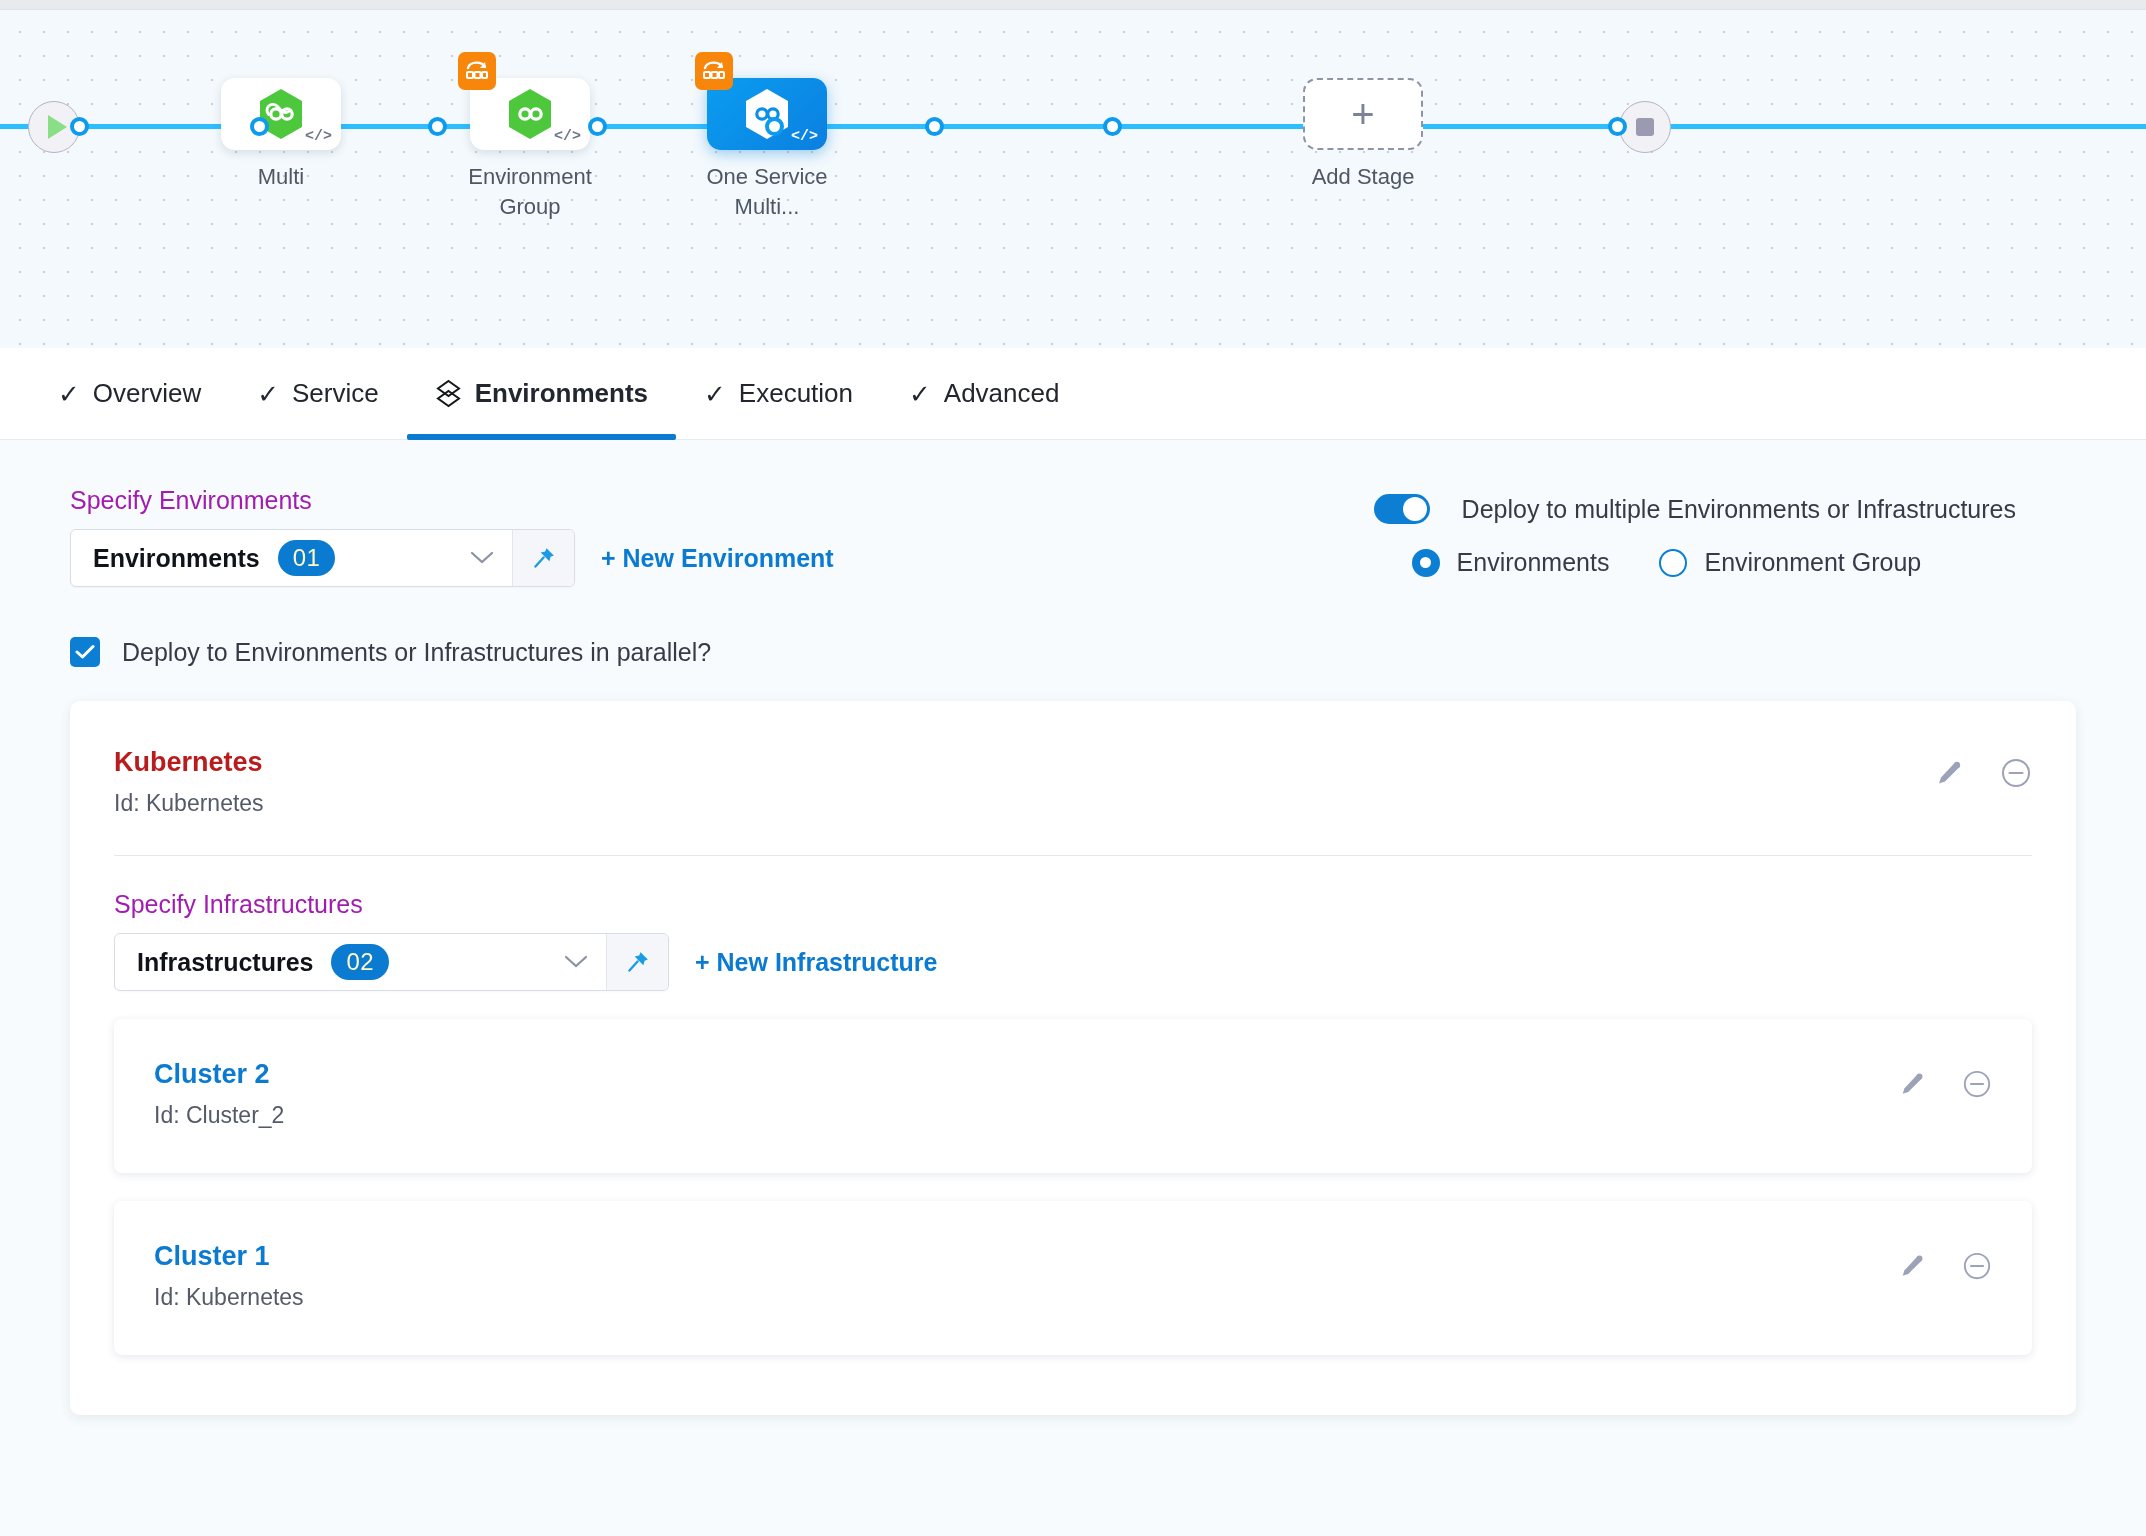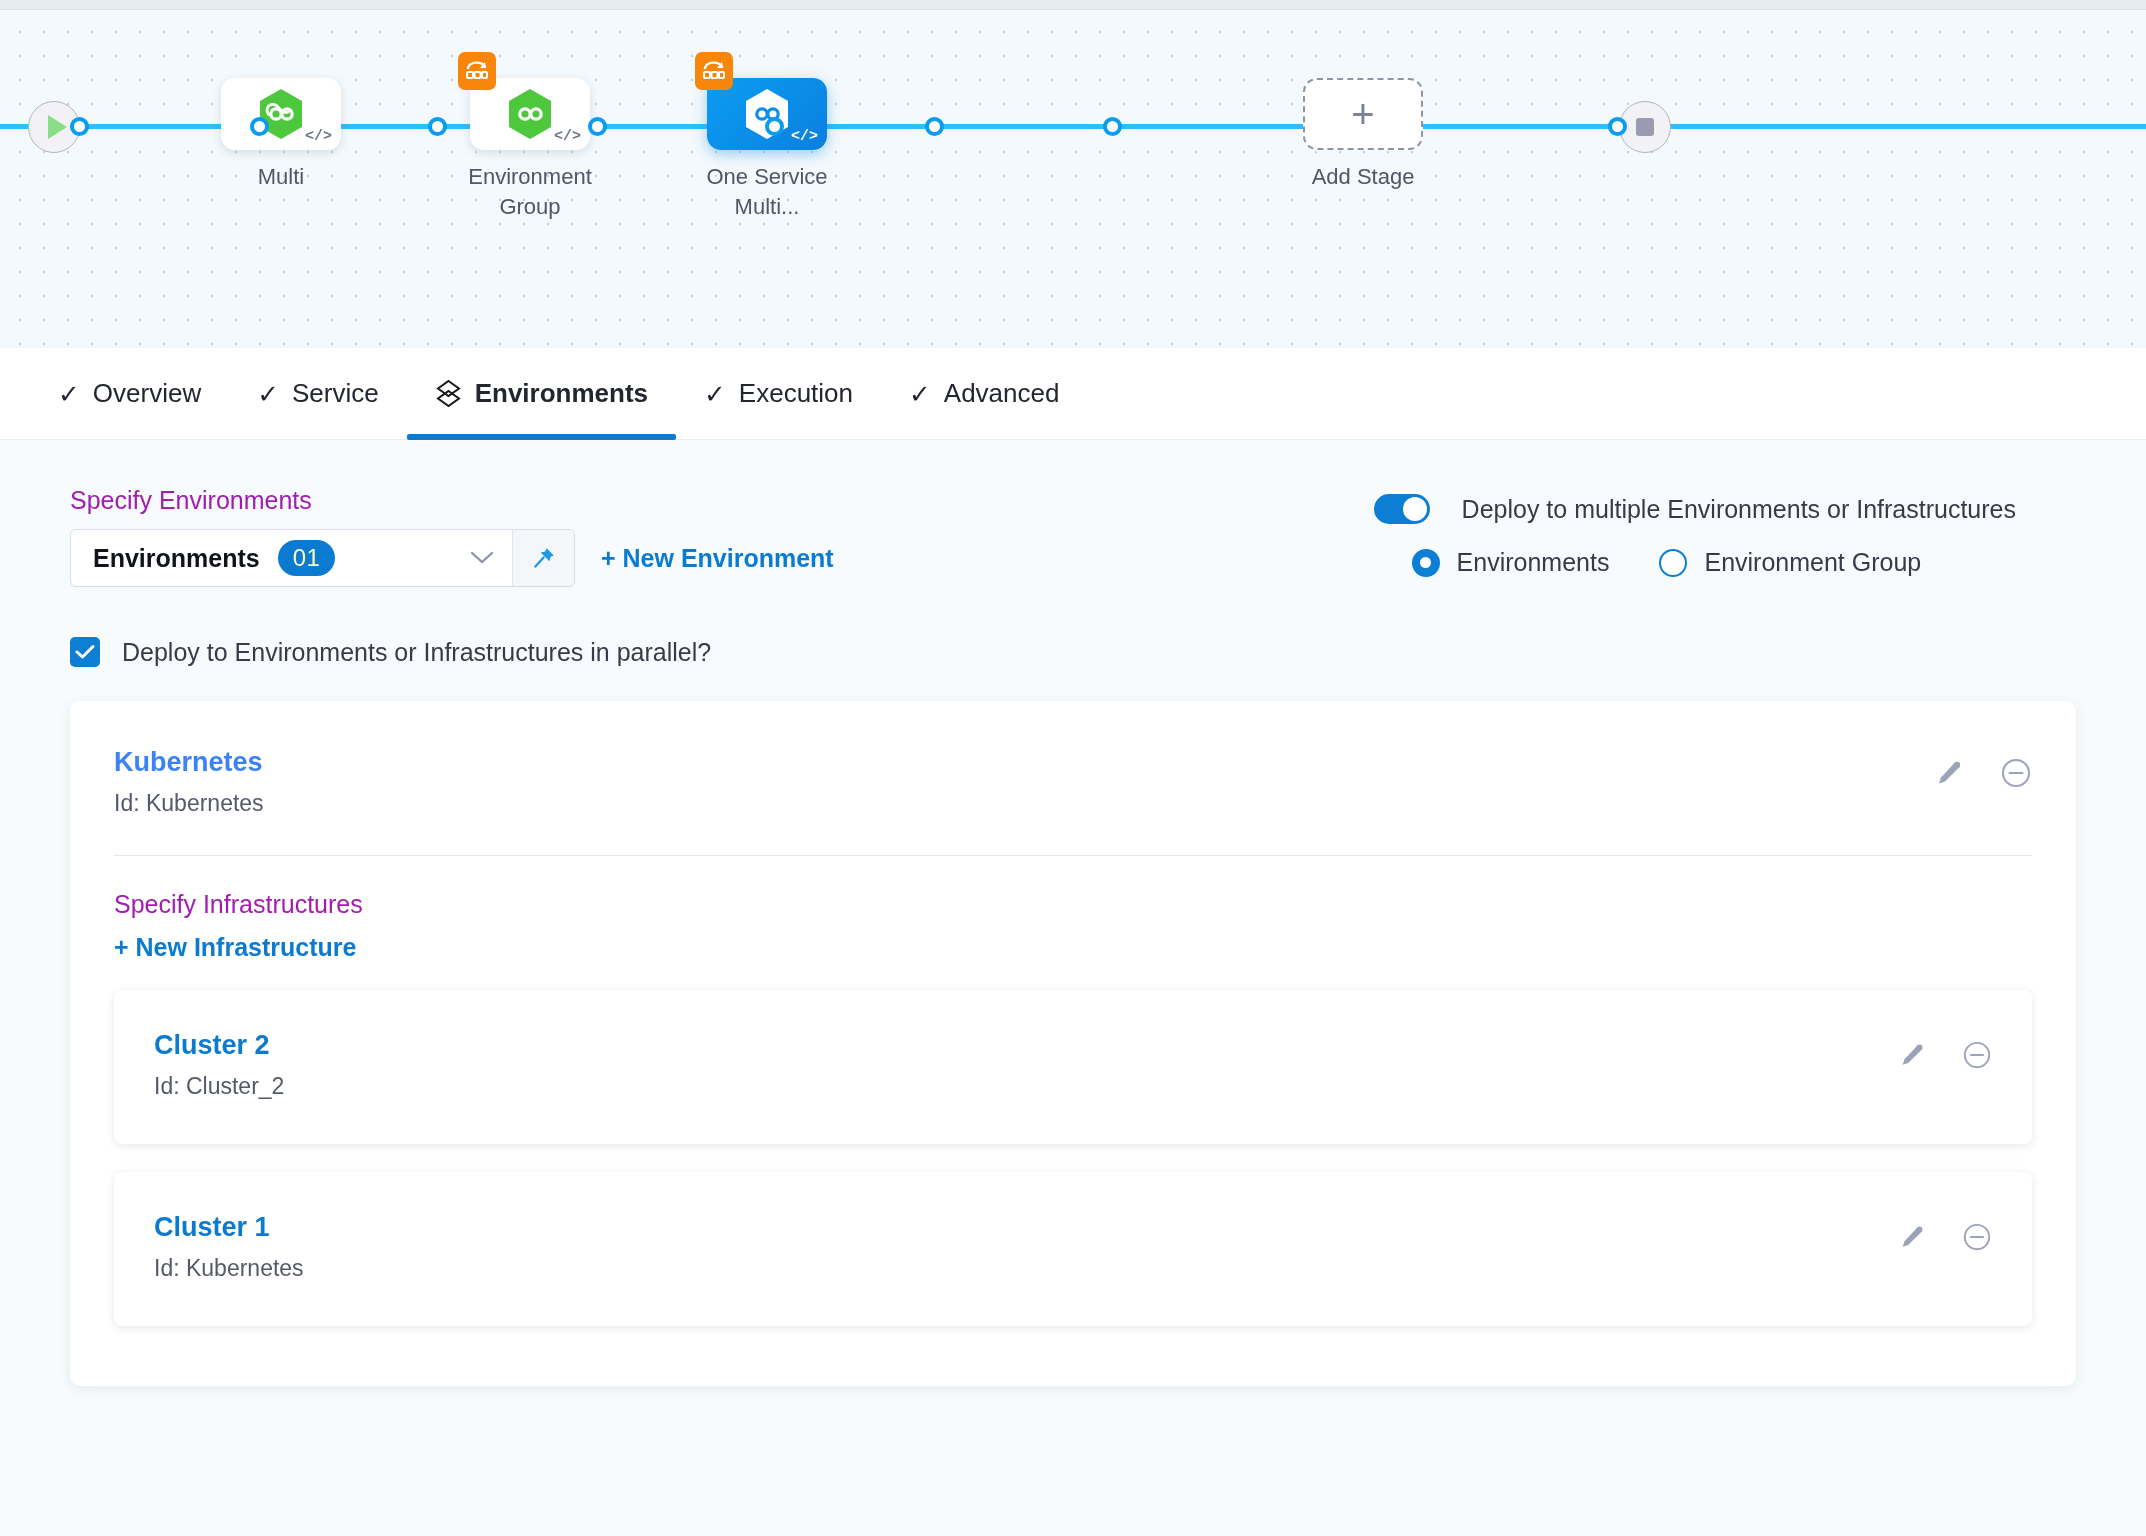--- a/index.html
+++ b/index.html
@@ -251,21 +251,21 @@
   .card {
     margin-top: 34px;
     background: #ffffff;
     border-radius: 10px;
     box-shadow: 0 3px 12px rgba(30,50,80,.09);
     padding: 46px 44px 60px 44px;
     position: relative;
   }
 
   .env-head { display: flex; justify-content: space-between; align-items: flex-start; }
-  .env-title { font-size: 27px; color: #3b82f6; font-weight: 700; cursor: pointer; }
+  .env-title { font-size: 27px; color: #b91c1c; font-weight: 700; cursor: pointer; }
   .env-id { font-size: 23px; color: #555a68; margin-top: 12px; }
 
   .actions { display: flex; align-items: center; gap: 36px; padding-top: 10px; }
   .icon-btn { cursor: pointer; display: flex; align-items: center; justify-content: center; }
 
   .divider { height: 1px; background: #e4e7ed; margin: 38px 0 34px 0; }
 
   .infra-card {
     background: #ffffff;
     border-radius: 8px;
@@ -470,20 +470,37 @@
             <path d="M9.5 16 H22.5" stroke="#9ca2b8" stroke-width="2" stroke-linecap="round"></path>
           </svg>
         </div>
       </div>
     </div>
 
     <div class="divider"></div>
 
     <div class="field-label">Specify Infrastructures</div>
     <div class="select-row">
+      <div class="dropdown" style="width:555px;">
+        <div class="dd-main" style="flex:1">
+          <span class="dd-text">Infrastructures</span>
+          <span class="dd-count">02</span>
+        </div>
+        <div class="dd-caret">
+          <svg width="24" height="14" viewBox="0 0 24 14">
+              <path d="M2 2 L12 11 L22 2" fill="none" stroke="#8b93a3" stroke-width="2.2" stroke-linecap="round"></path>
+            </svg>
+        </div>
+        <div class="dd-pin">
+          <svg width="26" height="26" viewBox="0 0 26 26">
+            <path d="M15.5 3.2 L22.8 10.5 L19.6 11.8 L18.4 16.3 L9.7 7.6 L14.2 6.4 Z" fill="#1b9ae6"></path>
+            <path d="M12.6 12.4 L4.4 21.6" stroke="#1b9ae6" stroke-width="2.3" stroke-linecap="round"></path>
+          </svg>
+        </div>
+      </div>
       <div class="link-blue">+ New Infrastructure</div>
     </div>
 
     <div class="infra-card">
       <div>
         <div class="infra-title">Cluster 2</div>
         <div class="infra-id">Id: Cluster_2</div>
       </div>
       <div class="actions">
         <div class="icon-btn">

